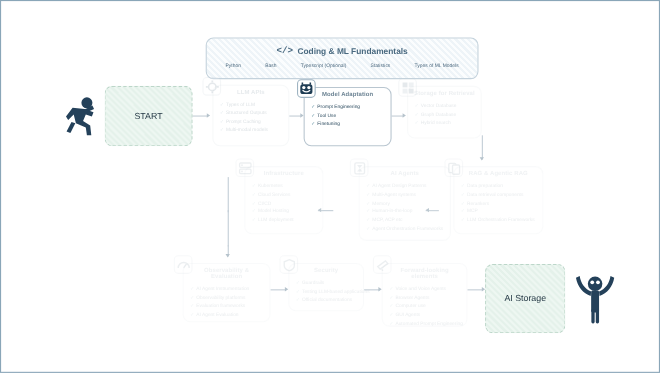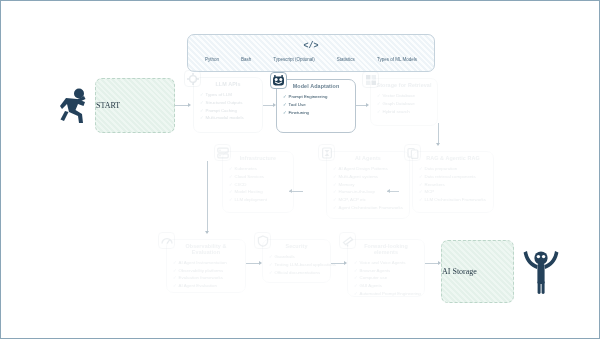--- a/index.html
+++ b/index.html
@@ -39,22 +39,22 @@
   #banner .code{font-family:"Liberation Mono",monospace;font-size:8.4px;
                 color:#4a6a80;font-weight:bold;}
   #banner .btags{display:flex;justify-content:space-around;align-items:center;
                  padding:6px 6px 0 6px;}
   #banner .btags span{font-size:4.5px;color:#4e6b80;white-space:nowrap;}
 
   
   .term{position:absolute;box-sizing:border-box;border:1px dashed #bcd6c9;
         border-radius:7px;
         background:repeating-linear-gradient(45deg,#e4f1ea 0 2px,#eef7f2 2px 4px);
-        display:flex;align-items:center;
-        font-size:8px;color:#1f3340;font-family:Liberation Serif, serif;}
+        display:flex;align-items:center;justify-content:center;
+        font-size:8px;color:#1f3340;}
   #start{left:94px;top:77px;width:80px;height:55px;}
   #finish{left:440px;top:239px;width:73px;height:63px;font-size:8px;}
 
   .person{position:absolute;}
 
   
   .ln{position:absolute;background:#c3ced6;}
   .lh{height:1px;}
   .lv{width:1px;}
   .arw{position:absolute;width:0;height:0;}
@@ -109,20 +109,21 @@
     <path d="M9.5 25 L5 34 L1.5 32.5 L6 24 Z" fill="#24415a"></path>
     <path d="M17 13 L25 9 L26.5 12 L18 16 Z" fill="#24415a"></path>
   </svg>
   <div id="start" class="term">
     <span>START</span>
   </div>
 
   <div id="banner">
     <div class="btitle">
       <span class="code">&lt;/&gt;</span>
+      <span>Coding &amp; ML Fundamentals</span>
     </div>
     <div class="btags">
       <span>Python</span>
       <span>Bash</span>
       <span>Typescript (Optional)</span>
       <span>Statistics</span>
       <span>Types of ML Models</span>
     </div>
   </div>
 

